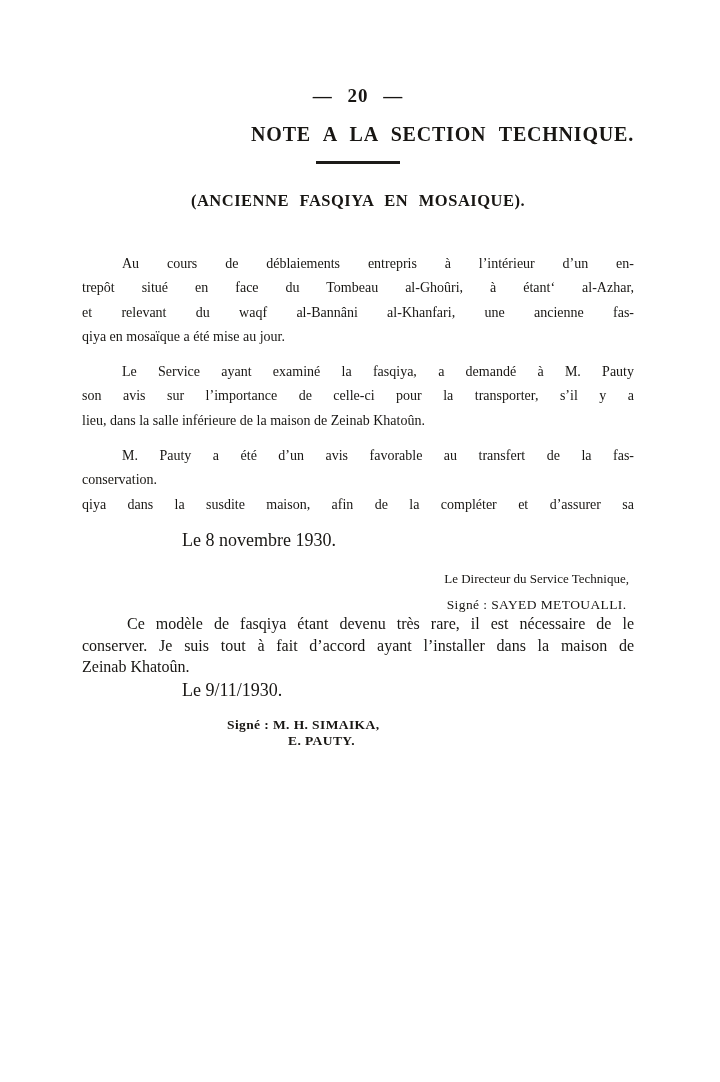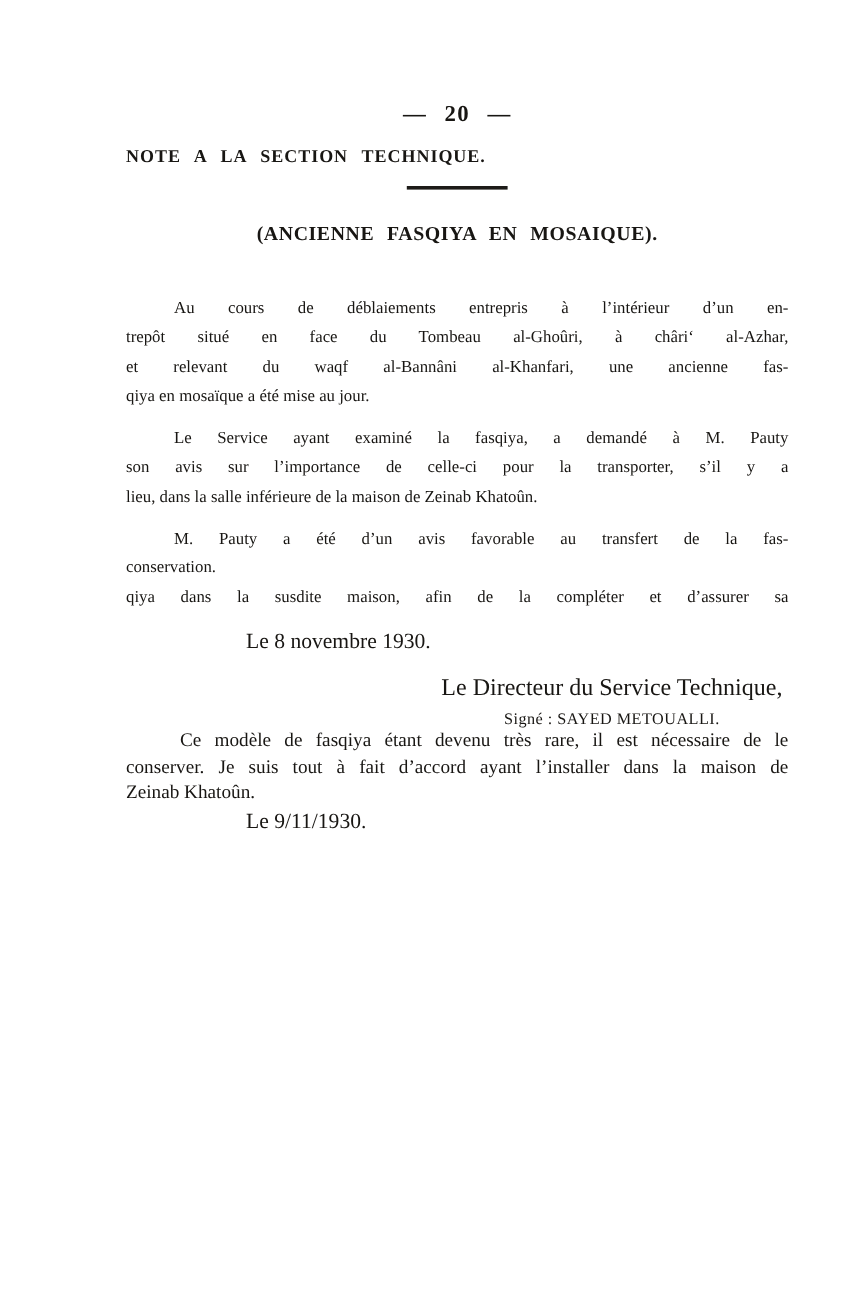--- a/index.html
+++ b/index.html
@@ -8,37 +8,37 @@
     position: relative;
     width: 720px;
     height: 1082px;
     background: #ffffff;
     color: #181613;
     font-family: "Liberation Serif", "DejaVu Serif", serif;
     overflow: hidden;
   }
   .content {
     position: absolute;
-    left: 105px;
+    left: 82px;
     top: 0;
     width: 552px;
   }
   .page-number {
     margin-top: 85px;
     text-align: center;
     font-weight: bold;
     font-size: 19px;
     word-spacing: 9px;
     letter-spacing: 1px;
   }
   .title {
     margin-top: 16px;
-    text-align: left;
+    text-align: right;
     font-weight: bold;
-    font-size: 15px;
+    font-size: 20px;
     word-spacing: 7px;
     letter-spacing: 0.8px;
   }
   .title-rule {
     width: 84px;
     height: 3px;
     background: #1d1b18;
     margin: 15px auto 0 auto;
   }
   .subtitle {
@@ -66,21 +66,21 @@
   .date-1 { margin-top: 9px; }
   .sig-director {
     margin-top: 15px;
     margin-left: auto;
     margin-right: 5px;
     width: fit-content;
     display: flex;
     flex-direction: column;
     align-items: center;
   }
-  .director-line { font-size: 20px; line-height: 24px; font-family: Liberation Serif, serif; }
+  .director-line { font-size: 13px; line-height: 24px; font-family: Liberation Serif, serif; }
   .signed {
     font-weight: normal;
     font-size: 13.5px;
     letter-spacing: 0.4px;
     margin-top: 6px;
   }
   .note {
     font-size: 16px;
     line-height: 21.6px;
   }
@@ -106,21 +106,21 @@
 
     <div class="title">NOTE A LA SECTION TECHNIQUE.</div>
 
     <div class="title-rule"></div>
 
     <div class="subtitle">(ANCIENNE FASQIYA EN MOSAIQUE).</div>
 
     <div class="body-paragraphs" id="paragraphs">
         <div class="paragraph">
           <div class="pline first">Au cours de déblaiements entrepris à l’intérieur d’un en-</div>
-          <div class="pline">trepôt situé en face du Tombeau al-Ghoûri, à châri‘ al-Azhar,</div>
+          <div class="pline">trepôt situé en face du Tombeau al-Ghoûri, à étant‘ al-Azhar,</div>
           <div class="pline">et relevant du waqf al-Bannâni al-Khanfari, une ancienne fas-</div>
           <div class="pline last">qiya en mosaïque a été mise au jour.</div>
         </div>
         <div class="paragraph">
           <div class="pline first">Le Service ayant examiné la fasqiya, a demandé à M. Pauty</div>
           <div class="pline">son avis sur l’importance de celle-ci pour la transporter, s’il y a</div>
           <div class="pline last">lieu, dans la salle inférieure de la maison de Zeinab Khatoûn.</div>
         </div>
         <div class="paragraph">
           <div class="pline first">M. Pauty a été d’un avis favorable au transfert de la fas-</div>
@@ -137,15 +137,19 @@
     </div>
 
     <div class="note" id="note">
         <div class="pline first">Ce modèle de fasqiya étant devenu très rare, il est nécessaire de le</div>
         <div class="pline">conserver. Je suis tout à fait d’accord ayant l’installer dans la maison de</div>
         <div class="pline last">Zeinab Khatoûn.</div>
       </div>
 
     <div class="date date-2">Le 9/11/1930.</div>
 
+    <div class="sig-left">
+      <div class="line1">Signé : M. H. SIMAIKA,</div>
+      <div class="line2">E. PAUTY.</div>
+    </div>
 
   </div>
 </div>
 
 </body></html>

